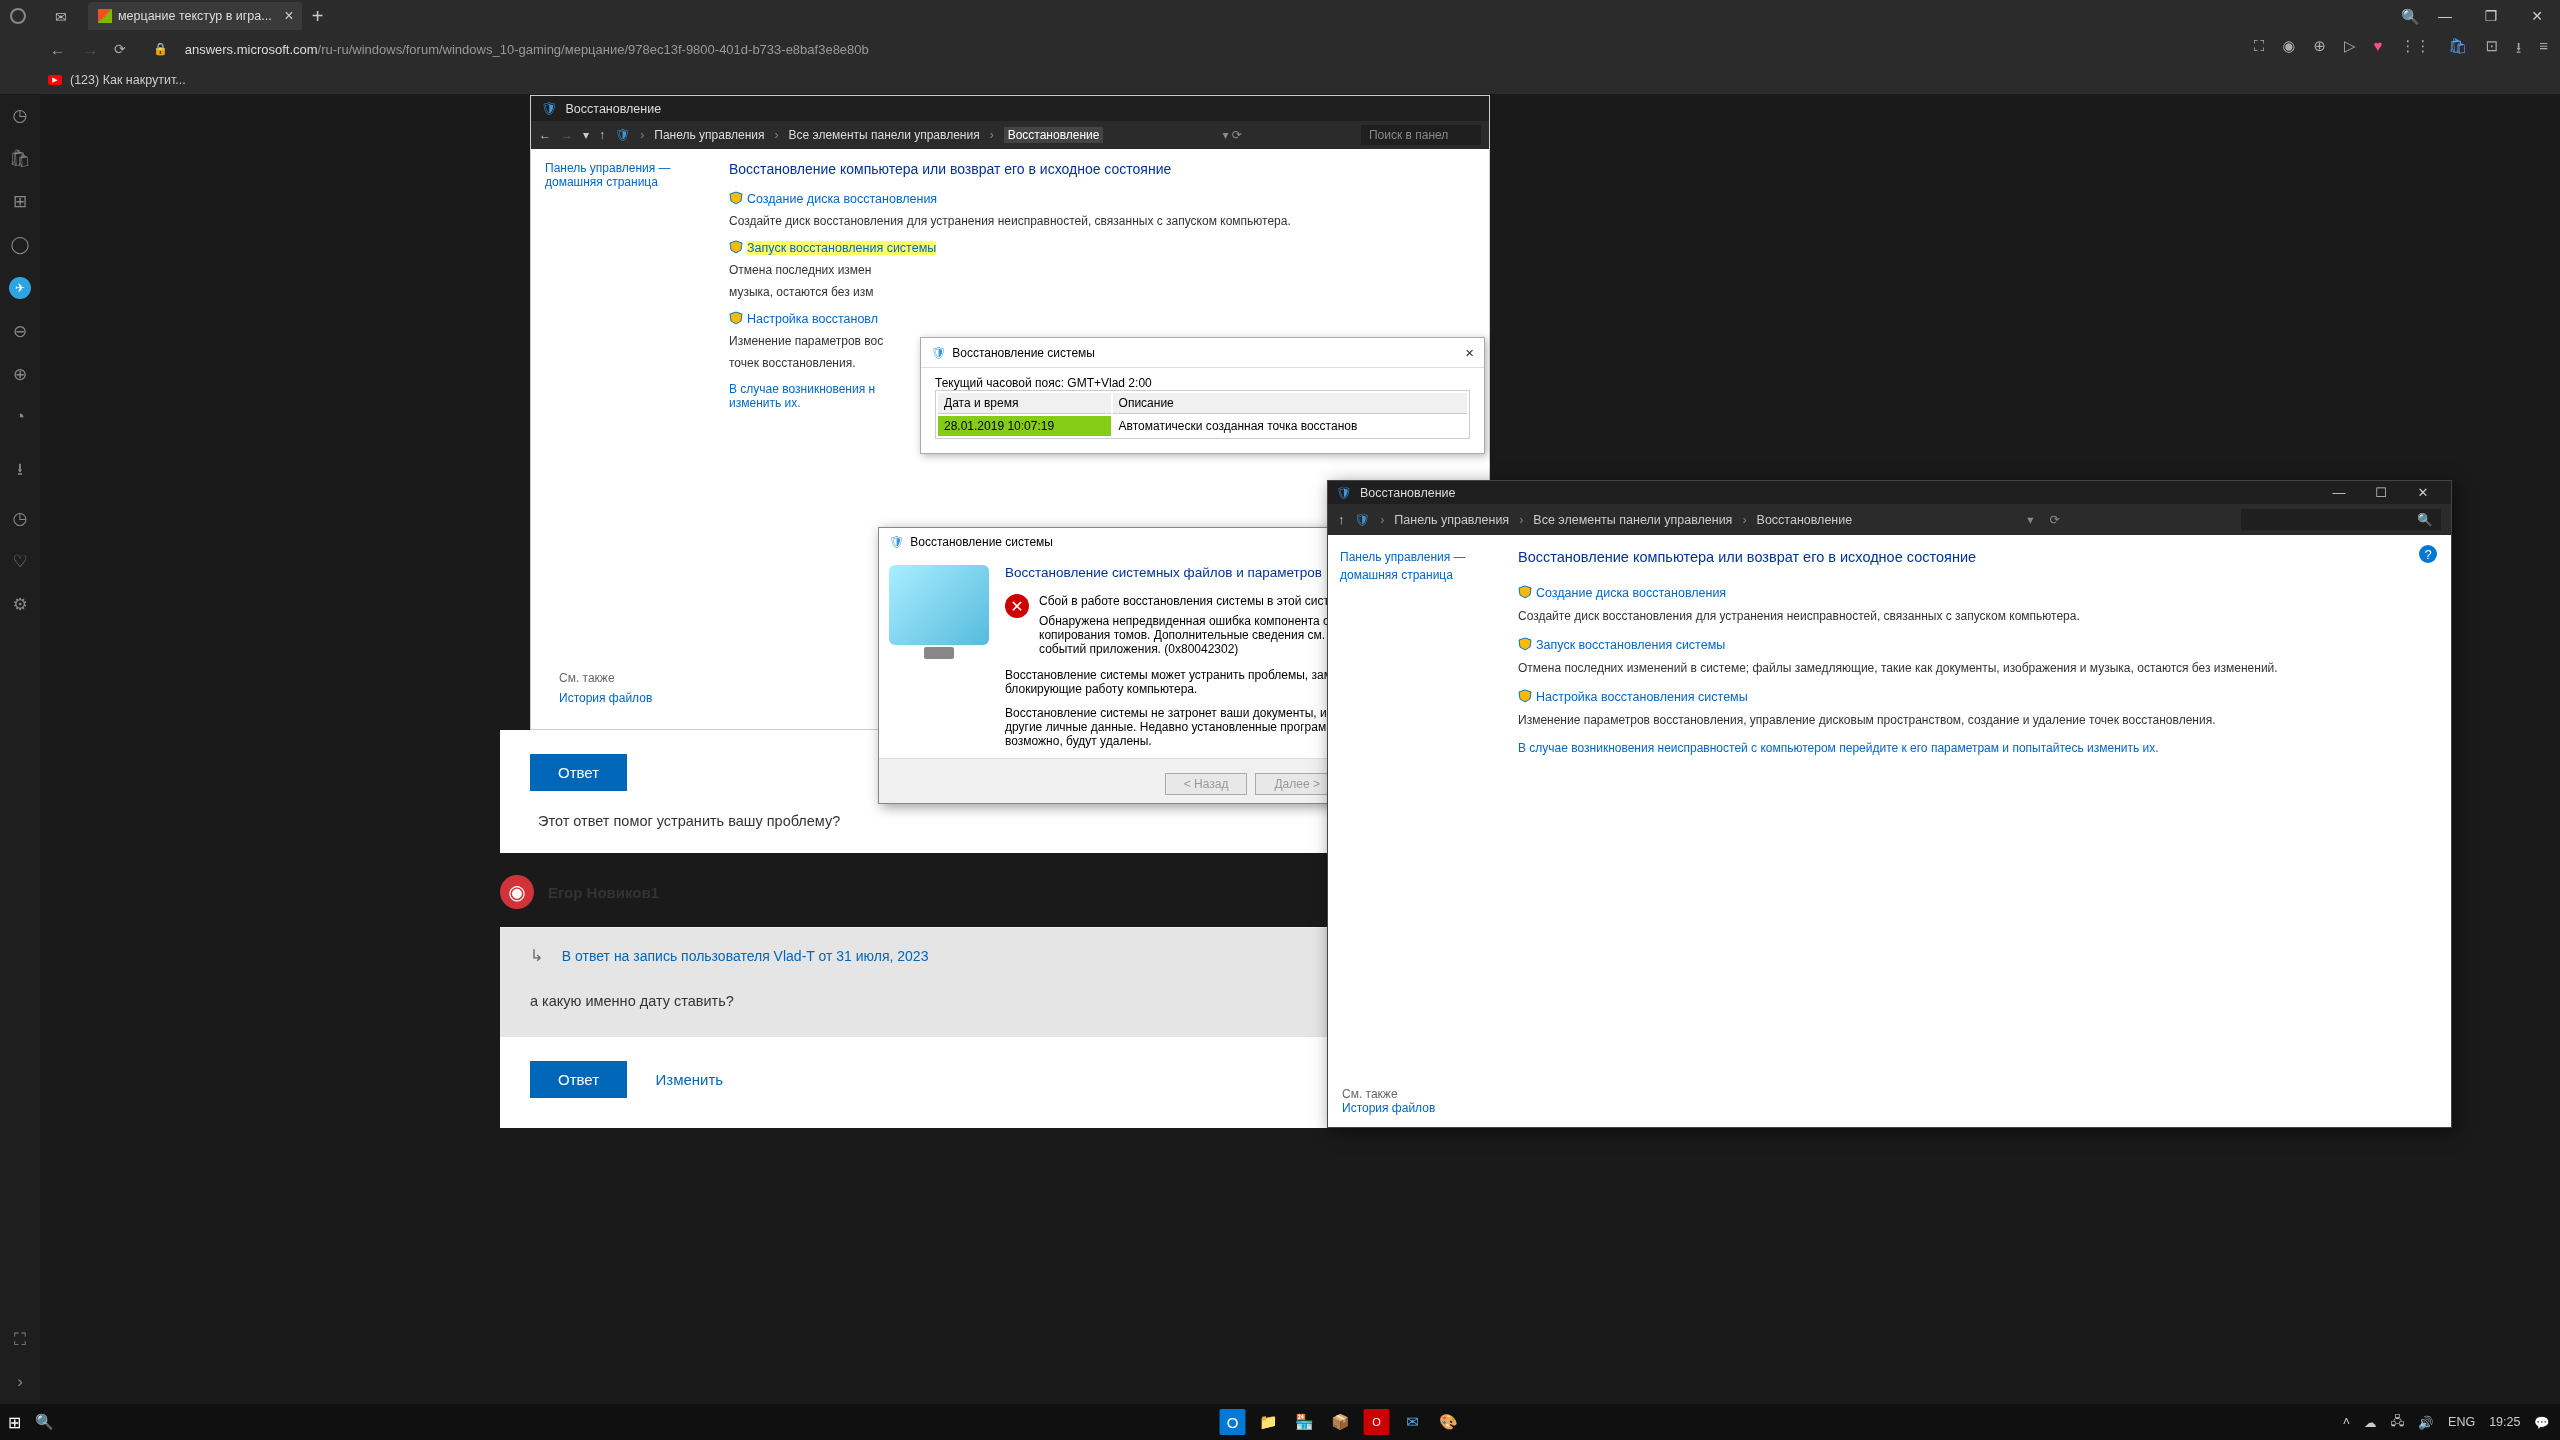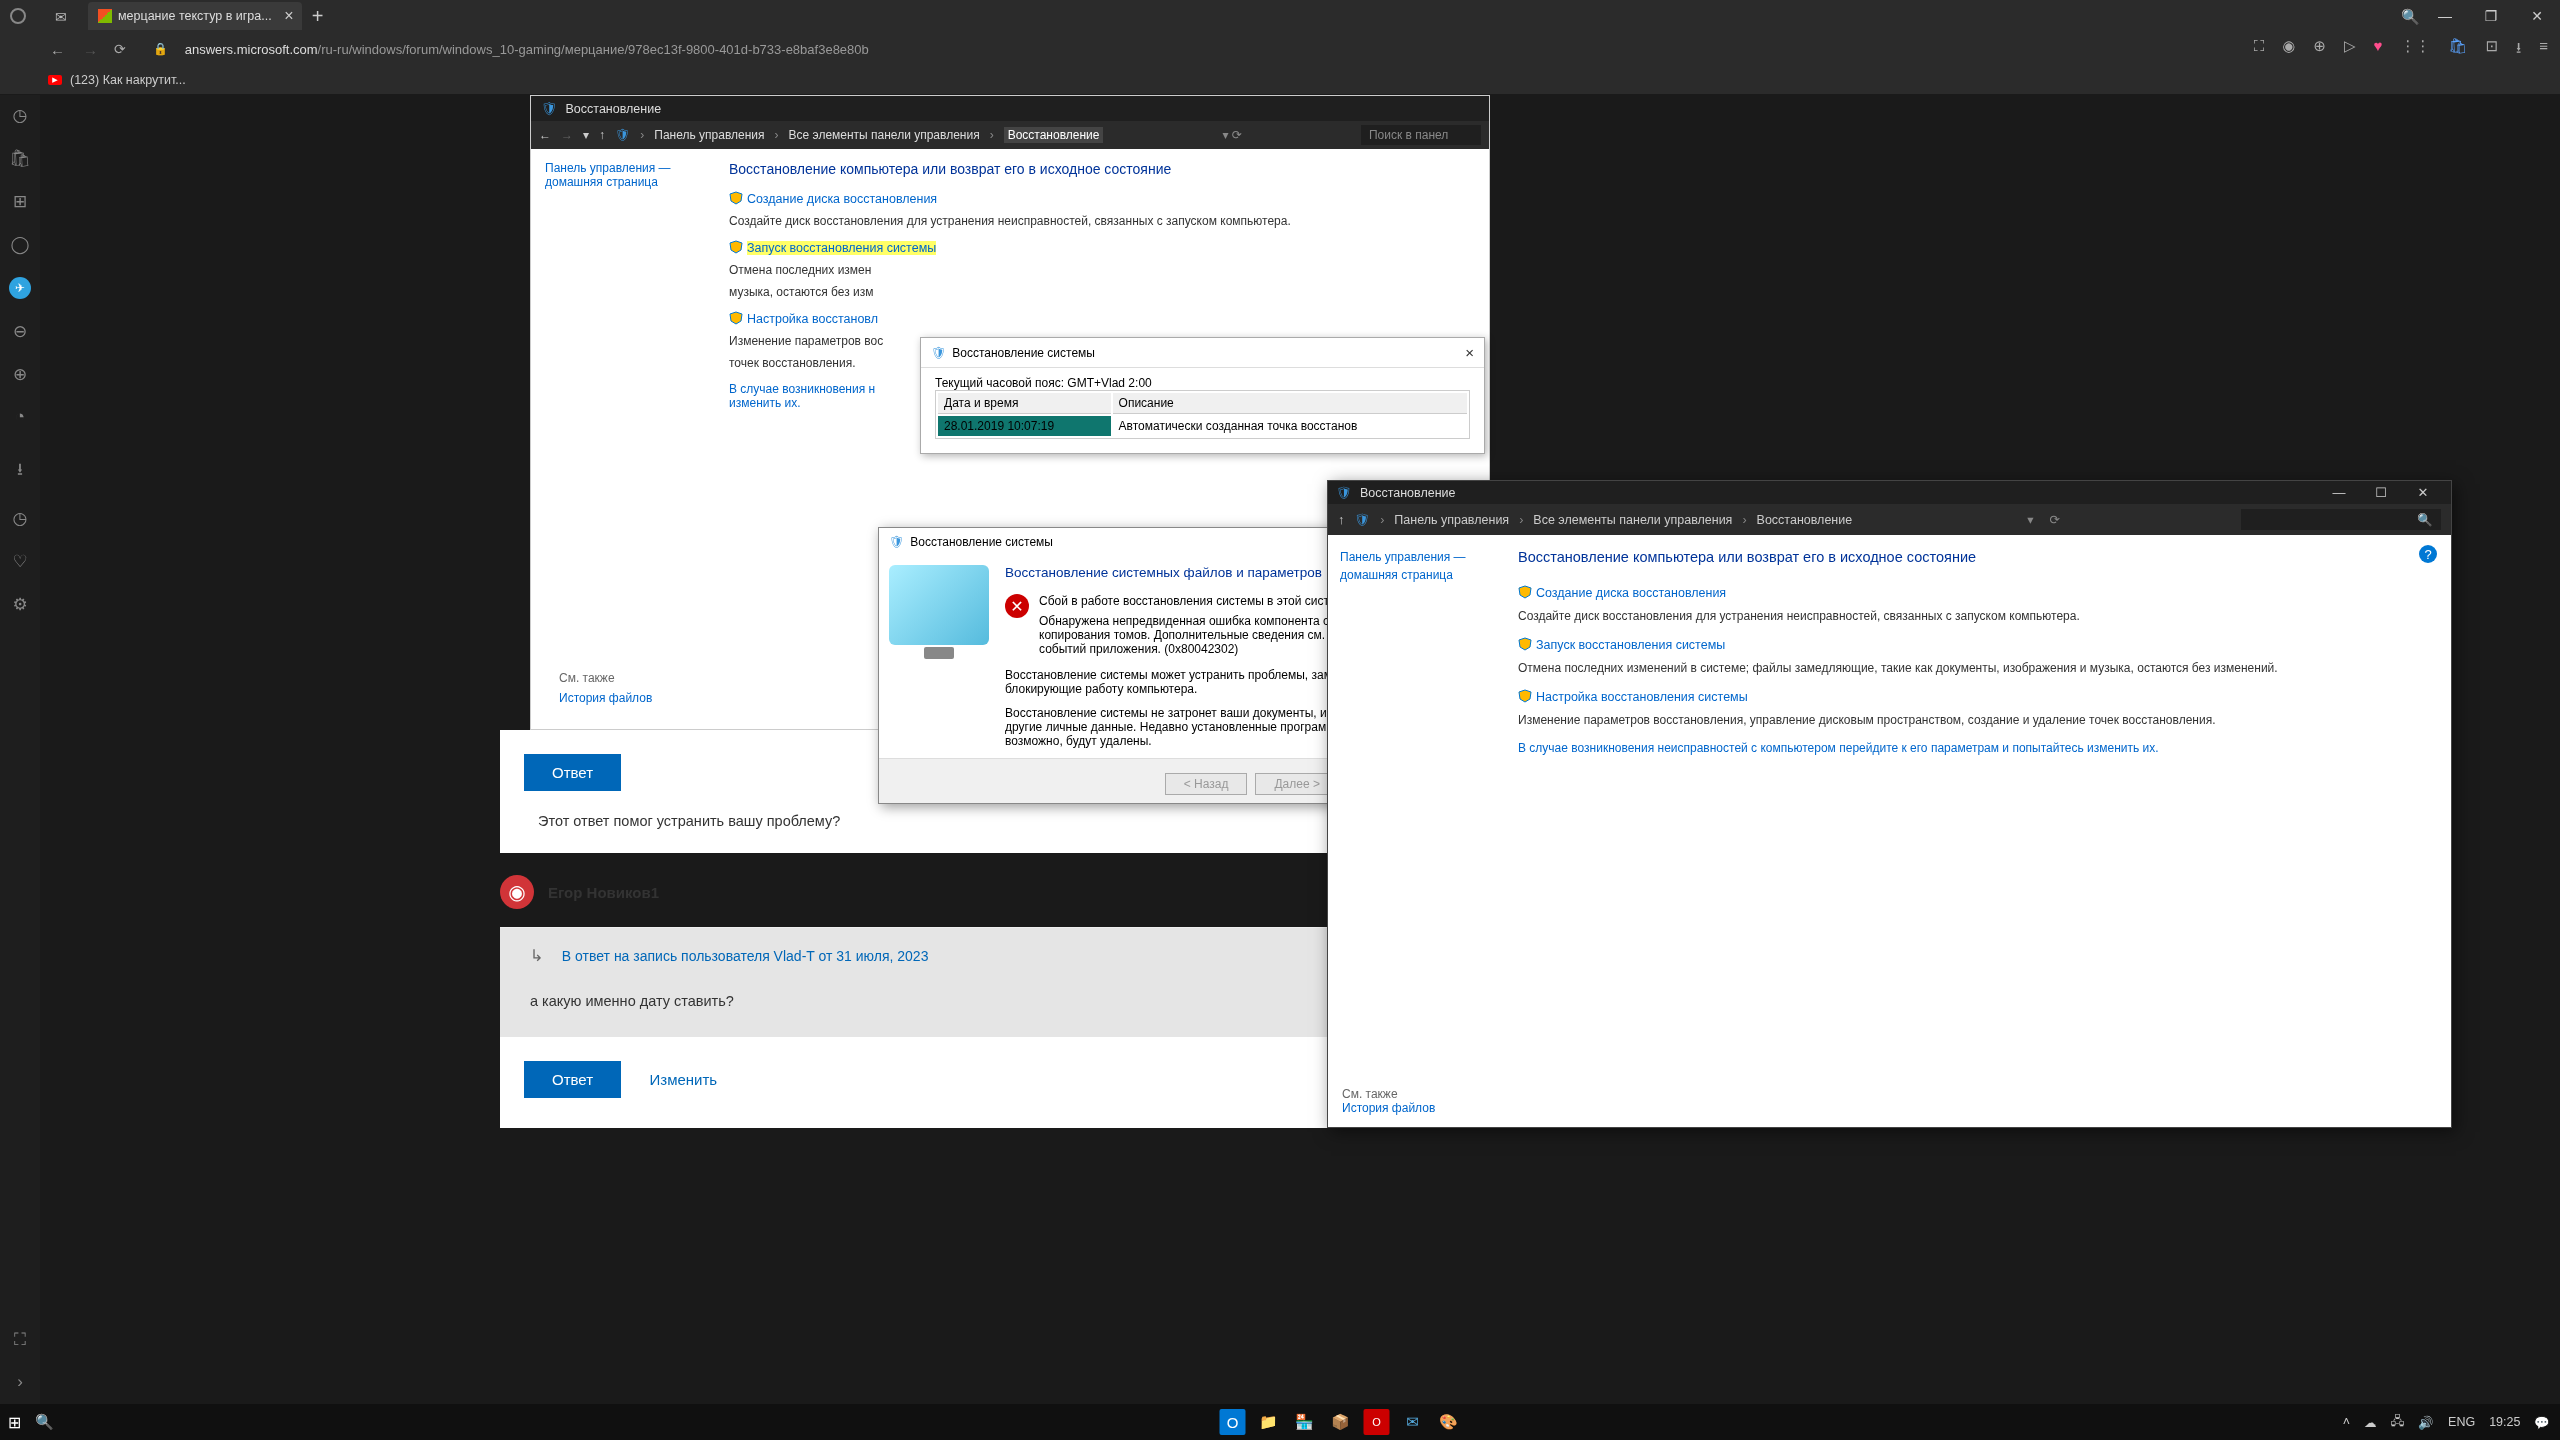--- a/index.html
+++ b/index.html
@@ -32,21 +32,21 @@
 .bookmark-bar .yt { width: 14px; height: 10px; background: #ff0000; border-radius: 2px; display: inline-flex; align-items: center; justify-content: center; color: #fff; font-size: 7px; }
 
 
 .sidebar { position: absolute; left: 0; top: 95px; bottom: 36px; width: 40px; background: #1e1e1e; display: flex; flex-direction: column; align-items: center; padding-top: 10px; gap: 22px; color: #888; font-size: 17px; }
 .sidebar .tg { width: 22px; height: 22px; background: #2fa3e0; border-radius: 50%; display: flex; align-items: center; justify-content: center; color: #fff; font-size: 12px; }
 .sidebar .bottom-icons { position: absolute; bottom: 12px; display: flex; flex-direction: column; gap: 22px; align-items: center; }
 
 
 .page { position: absolute; left: 40px; top: 95px; right: 0; bottom: 36px; background: #1a1a1a; }
 .content-column { position: absolute; left: 460px; top: 0; width: 1100px; }
-.answer-button { background: #0067b8; color: #fff; border: none; padding: 10px 28px; font-size: 15px; margin: 24px 0 0 24px; cursor: pointer; }
+.answer-button { background: #0067b8; color: #fff; border: none; padding: 10px 28px; font-size: 15px; margin: 24px 0 0 30px; cursor: pointer; }
 .help-text { font-size: 14.5px; color: #333; margin: 22px 0 0 38px; }
 .edit-link { color: #0067b8; font-size: 15px; margin-left: 24px; cursor: pointer; }
 
 .user-row { display: flex; align-items: center; gap: 14px; margin: 22px 0 18px 0; }
 .avatar { width: 34px; height: 34px; border-radius: 50%; background: #d13438; display: flex; align-items: center; justify-content: center; color: #fff; font-size: 20px; }
 .username { color: #333; font-size: 15px; font-weight: bold; }
 
 .reply-box { background: #e5e5e5; border-top: 1px solid #eee; padding: 18px 30px 28px 30px; }
 .reply-to { color: #0067b8; font-size: 14px; }
 .reply-arrow { display: inline-block; margin-right: 14px; color: #666; font-size: 16px; }
@@ -79,21 +79,21 @@
 .sys-restore { position: absolute; background: #fff; border: 1px solid #aaa; box-shadow: 2px 2px 8px rgba(0,0,0,0.3); font-size: 12px; }
 .sys-restore-title { padding: 6px 10px; background: #fff; display: flex; align-items: center; gap: 6px; border-bottom: 1px solid #ddd; }
 .sys-restore-title .close-x { margin-left: auto; cursor: pointer; font-size: 15px; color: #333; }
 .sys-restore-header { padding: 10px 14px; font-weight: bold; background: #fff; display: flex; justify-content: space-between; align-items: flex-start; }
 .sys-restore-header .disk-icon { width: 40px; height: 40px; background: linear-gradient(135deg,#9cf,#36c); border-radius: 4px; }
 .sys-restore-content { padding: 8px 14px 14px 14px; }
 .sys-restore-content .tz { }
 .restore-table { border: 1px solid #ccc; width: 100%; }
 .restore-table th { background: #f0f0f0; text-align: left; padding: 3px 6px; font-weight: normal; border-bottom: 1px solid #ccc; }
 .restore-table td { padding: 3px 6px; }
-.restore-table .sel-row td { background: #0f766e; }
+.restore-table .sel-row td { background: #84cc16; }
 
 
 .error-dialog { position: absolute; background: #fff; border: 1px solid #888; box-shadow: 3px 3px 12px rgba(0,0,0,0.4); font-size: 12px; }
 .error-dialog .dlg-title { padding: 5px 10px; display: flex; align-items: center; gap: 6px; }
 .error-dialog .dlg-title .close-x { margin-left: auto; font-size: 15px; cursor: pointer; }
 .error-dialog .dlg-body { display: flex; padding: 10px 18px 10px 10px; gap: 16px; }
 .error-dialog .left-img { width: 130px; display: flex; align-items: flex-start; justify-content: center; }
 .error-dialog .monitor { width: 100px; height: 80px; background: linear-gradient(135deg,#aef,#5bd); border-radius: 6px; position: relative; }
 .error-dialog .monitor::after { content:''; position:absolute; bottom:-14px; left:35px; width:30px; height:12px; background:#888; border-radius:2px; }
 .error-dialog .right-content h4 { font-size: 13.5px; font-weight: normal; color: #003399; margin-bottom: 14px; }

